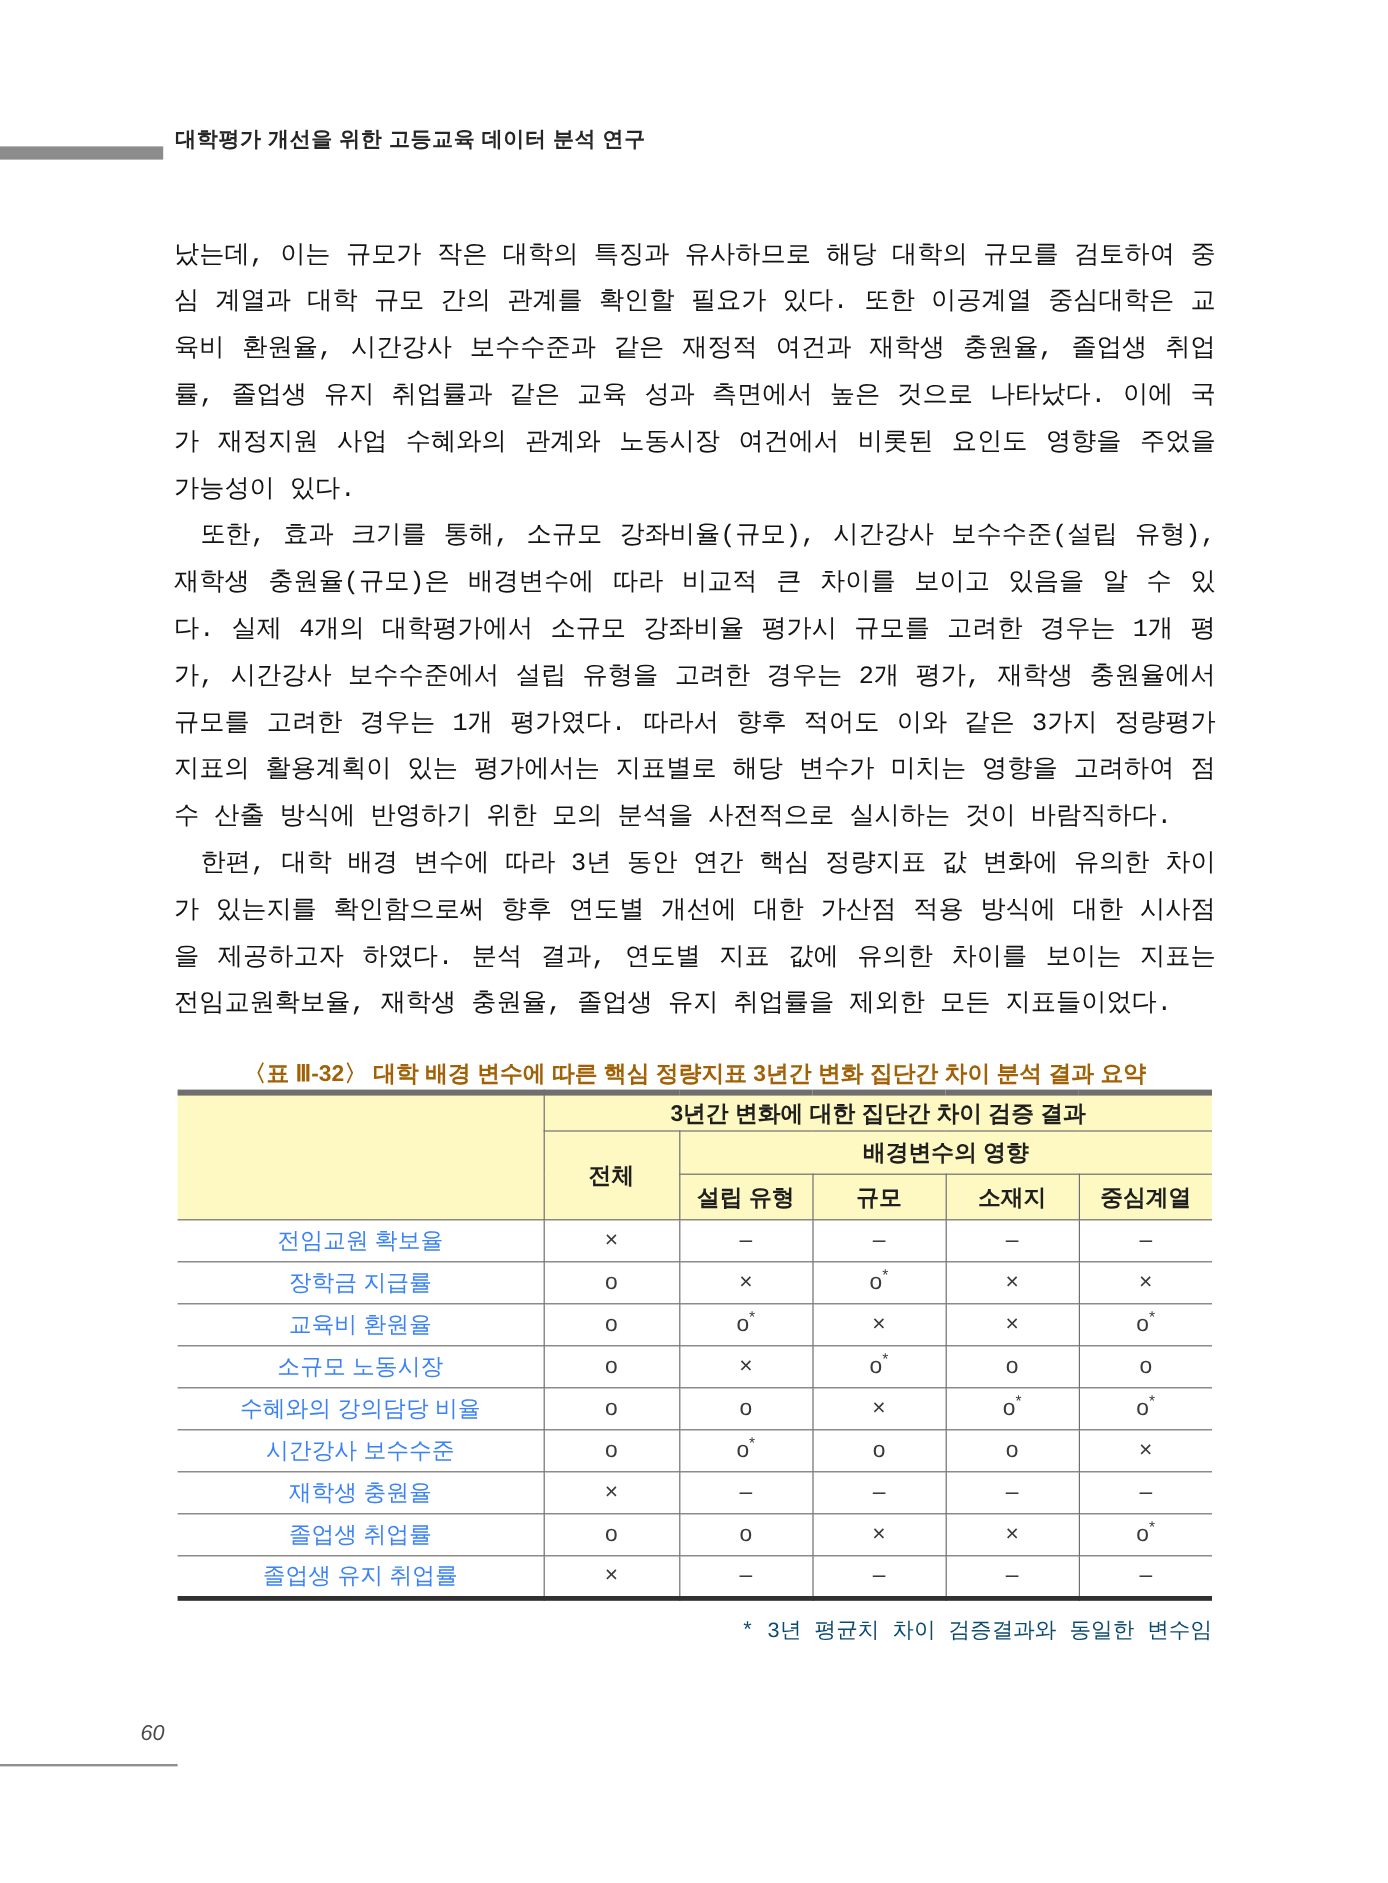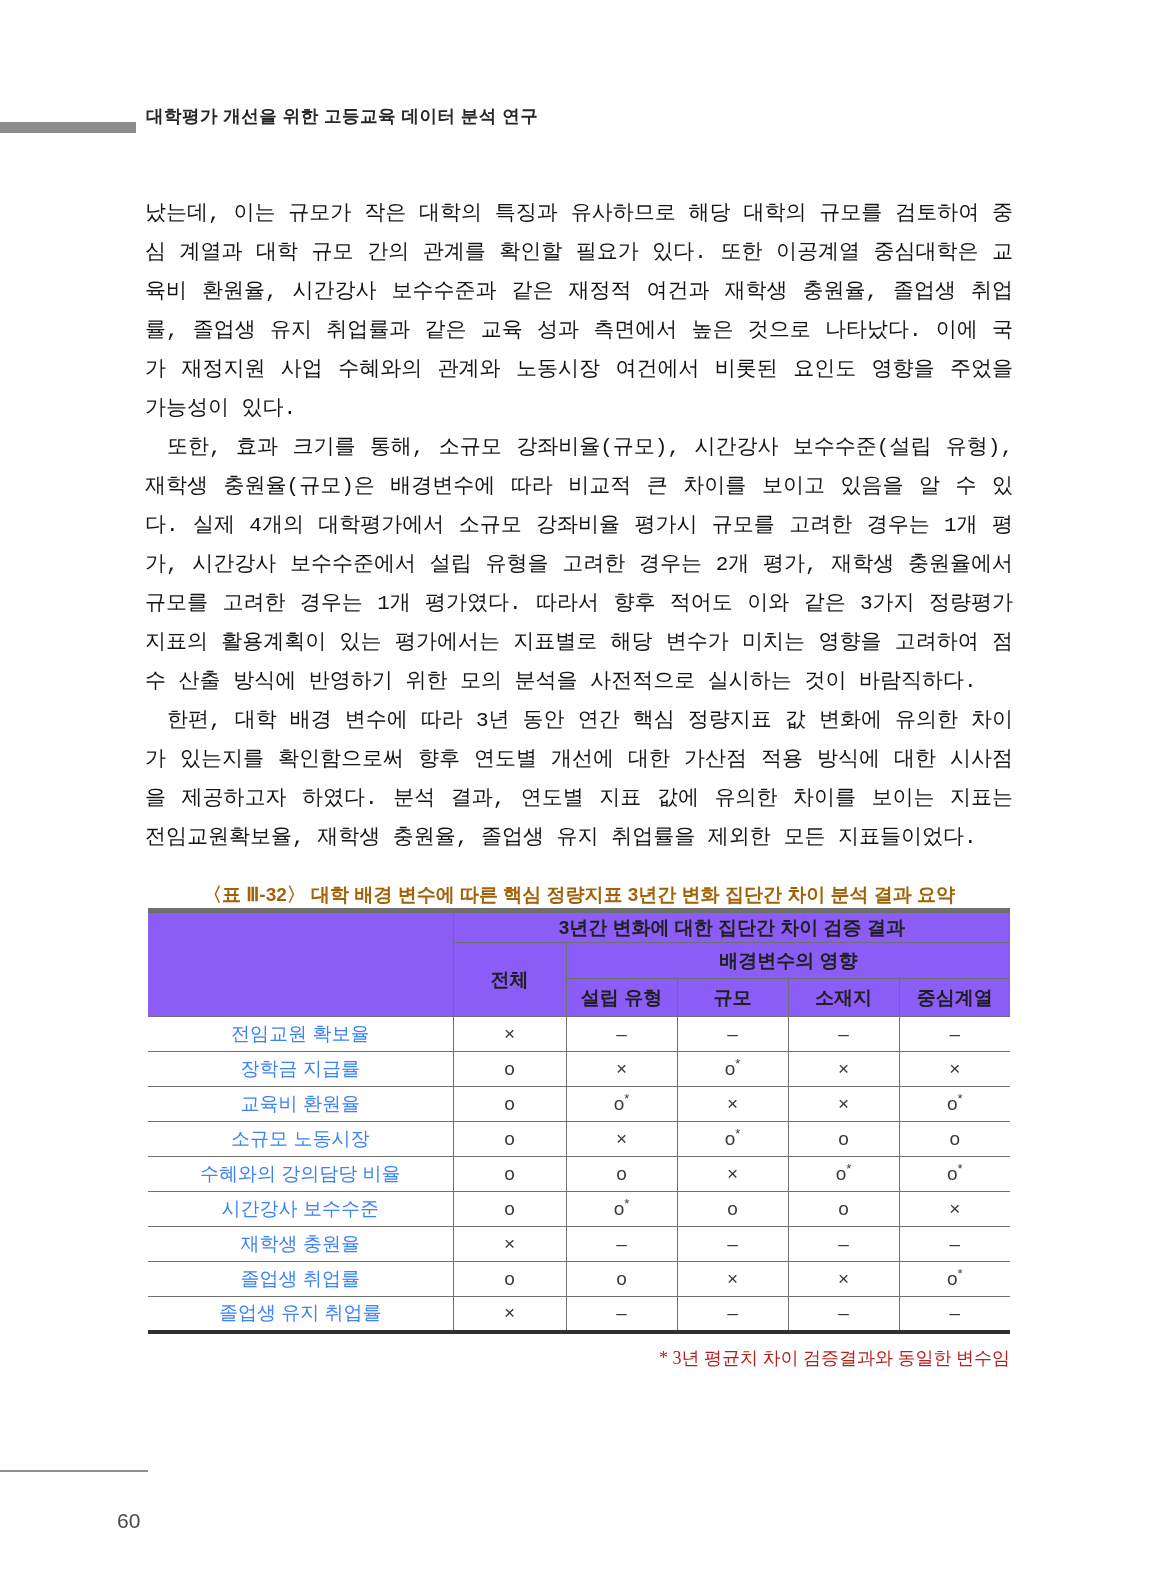--- a/index.html
+++ b/index.html
@@ -49,39 +49,40 @@
     border-bottom:4px solid #303030;
     font-family:"Liberation Sans", sans-serif;
   }
   .result-table th, .result-table td {
     border:1px solid #6f6f6f;
     text-align:center; vertical-align:middle;
     padding:0 4px;
   }
   .result-table th:first-child, .result-table td:first-child { border-left:none; }
   .result-table th:last-child,  .result-table td:last-child  { border-right:none; }
-  .result-table thead th { background:#8b5cf6; font-weight:600; color:#1f1f1f; }
+  .result-table thead th { background:#fef9c3; font-weight:600; color:#1f1f1f; }
   .hr1 th { height:32px; }
   .hr2 th { height:36px;margin-top:16px; }
   .hr3 th { height:38px; }
   .result-table tbody td { height:35px; font-weight:400; }
   .result-table tbody td.row-label { color:#3b82f6;text-align:center; }
   .result-table tbody td.cell { color:#3a3a3a; font-size:19px; }
   .result-table sup { font-size:13px; line-height:0; }
   
   .table-footnote {
     position:absolute; left:148px; top:1346px; width:862px;
-    text-align:right; font-size:18px; color:#b91c1c;
-    font-family:Liberation Serif, serif;
+    text-align:right; font-size:18px; color:#0c4a6e;
+    font-family:Liberation Mono, monospace;
   }
   
   .page-number {
-    position:absolute; left:117px; top:1509px;
-    font-size:21px; color:#4a4a4a;
-    font-family:"Liberation Sans", sans-serif;
+    position:absolute; left:117px; top:1434px;
+    font-size:18px; color:#4a4a4a;
+    font-family:"Liberation Sans", sans-serif;
+    font-style:italic;
   }
   .footer-rule {
     position:absolute; left:0; top:1470px;
     width:148px; height:2px; background:#8f8f8f;
   }
 </style>
 </head>
 <body>
 
 <div class="page">

